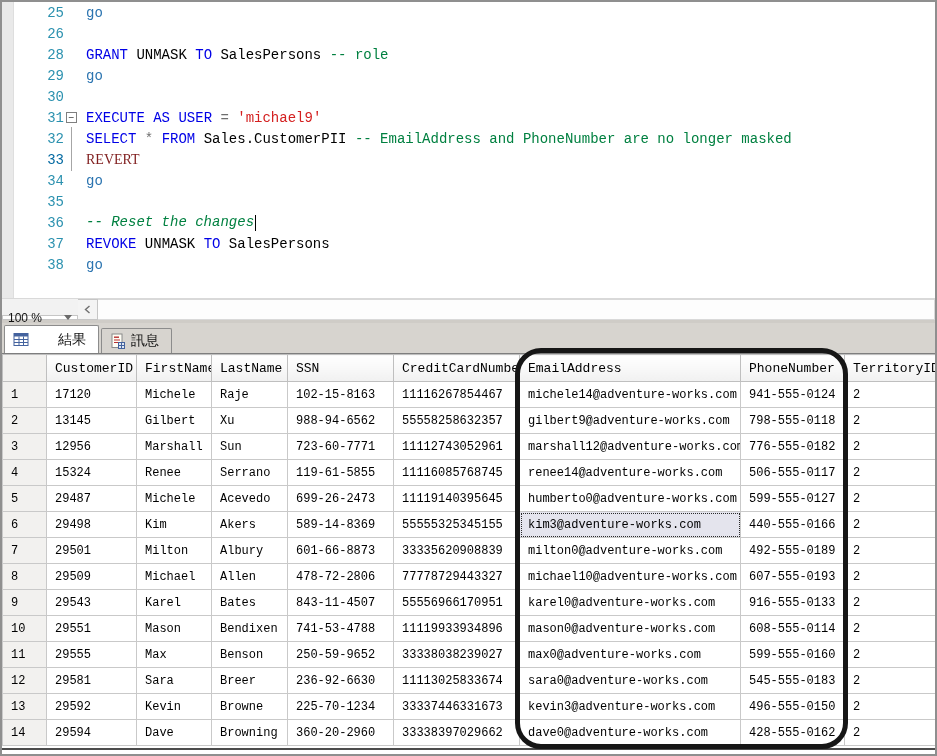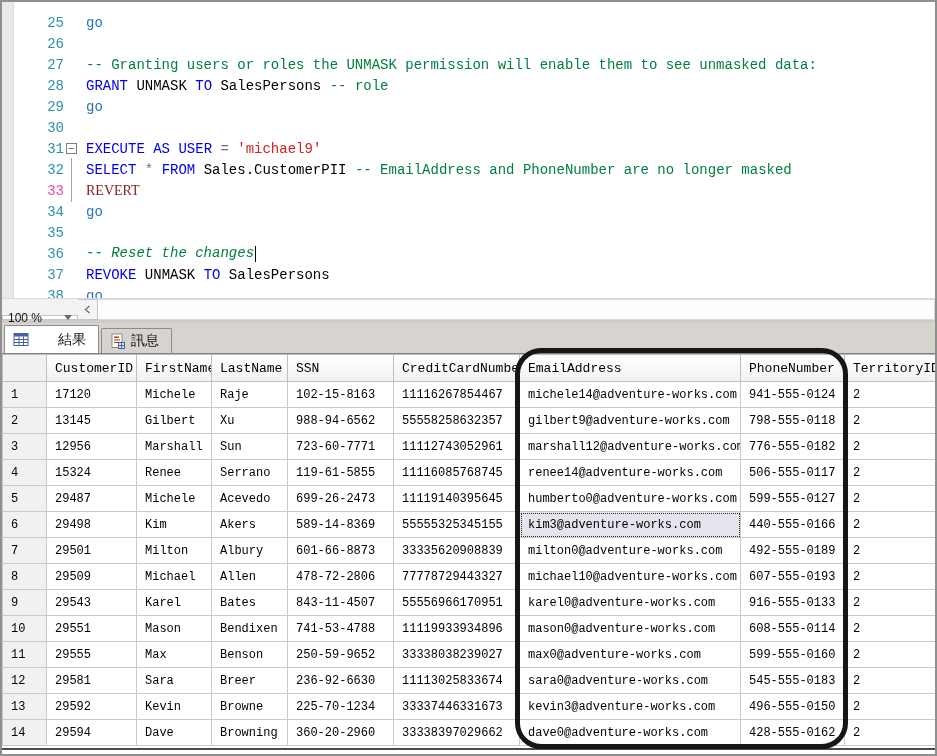--- a/index.html
+++ b/index.html
@@ -11,21 +11,21 @@
     border: 2px solid #8f8f8f;
     background: #fff;
     overflow: hidden;
   }
 
   
   .editor {
     position: relative;
     height: 296px;
     background: #fff;
-    padding-top: 10px;
+    padding-top: 0;
     overflow: hidden;
     font-family: "Liberation Mono", "DejaVu Sans Mono", monospace;
     font-size: 14px;
   }
   .margin-strip {
     position: absolute; left: 0; top: 0; bottom: 0;
     width: 12px; background: #e9e9e9; border-right: 1px solid #dedede;
   }
   .line { display: flex; height: 21px; align-items: center; margin-left: 13px; }
   .ln {
@@ -142,25 +142,20 @@
           <span class="ln" style="color: rgb(43, 145, 175);">25</span>
           <span class="gutter"></span>
           <span class="code"><span style="color: rgb(43, 116, 176);">go</span></span>
         </div>
         <div class="line">
           <span class="ln" style="color: rgb(43, 145, 175);">26</span>
           <span class="gutter"></span>
           <span class="code"></span>
         </div>
         <div class="line">
-          <span class="ln" style="color: rgb(43, 145, 175);">27</span>
-          <span class="gutter"></span>
-          <span class="code"><span style="color: rgb(0, 128, 64);">-- Granting users or roles the UNMASK permission will enable them to see unmasked data:</span></span>
-        </div>
-        <div class="line">
           <span class="ln" style="color: rgb(43, 145, 175);">28</span>
           <span class="gutter"></span>
           <span class="code"><span style="color: rgb(0, 0, 230);">GRANT</span><span style="color: rgb(0, 0, 0);"> UNMASK </span><span style="color: rgb(0, 0, 230);">TO</span><span style="color: rgb(0, 0, 0);"> SalesPersons </span><span style="color: rgb(0, 128, 64);">-- role</span></span>
         </div>
         <div class="line">
           <span class="ln" style="color: rgb(43, 145, 175);">29</span>
           <span class="gutter"></span>
           <span class="code"><span style="color: rgb(43, 116, 176);">go</span></span>
         </div>
         <div class="line">
@@ -174,21 +169,21 @@
             <span class="fold-box">−</span>
           </span>
           <span class="code"><span style="color: rgb(0, 0, 230);">EXECUTE</span><span style="color: rgb(0, 0, 0);"> </span><span style="color: rgb(0, 0, 230);">AS</span><span style="color: rgb(0, 0, 0);"> </span><span style="color: rgb(0, 0, 230);">USER</span><span style="color: rgb(0, 0, 0);"> </span><span style="color: rgb(110, 110, 110);">=</span><span style="color: rgb(0, 0, 0);"> </span><span style="color: rgb(212, 32, 32);">'michael9'</span></span>
         </div>
         <div class="line">
           <span class="ln" style="color: rgb(43, 145, 175);">32</span>
           <span class="gutter guide"></span>
           <span class="code"><span style="color: rgb(0, 0, 230);">SELECT</span><span style="color: rgb(0, 0, 0);"> </span><span style="color: rgb(110, 110, 110);">*</span><span style="color: rgb(0, 0, 0);"> </span><span style="color: rgb(0, 0, 230);">FROM</span><span style="color: rgb(0, 0, 0);"> Sales.CustomerPII </span><span style="color: rgb(0, 128, 64);">-- EmailAddress and PhoneNumber are no longer masked</span></span>
         </div>
         <div class="line">
-          <span class="ln" style="color: #ec4899; text-align: right;">33</span>
+          <span class="ln" style="color: #0369a1; text-align: right;">33</span>
           <span class="gutter guide"></span>
           <span class="code"><span style="color: #7f1d1d; font-family: Liberation Serif, serif;">REVERT</span></span>
         </div>
         <div class="line">
           <span class="ln" style="color: rgb(43, 145, 175);">34</span>
           <span class="gutter"></span>
           <span class="code"><span style="color: rgb(43, 116, 176);">go</span></span>
         </div>
         <div class="line">
           <span class="ln" style="color: rgb(43, 145, 175);">35</span>

